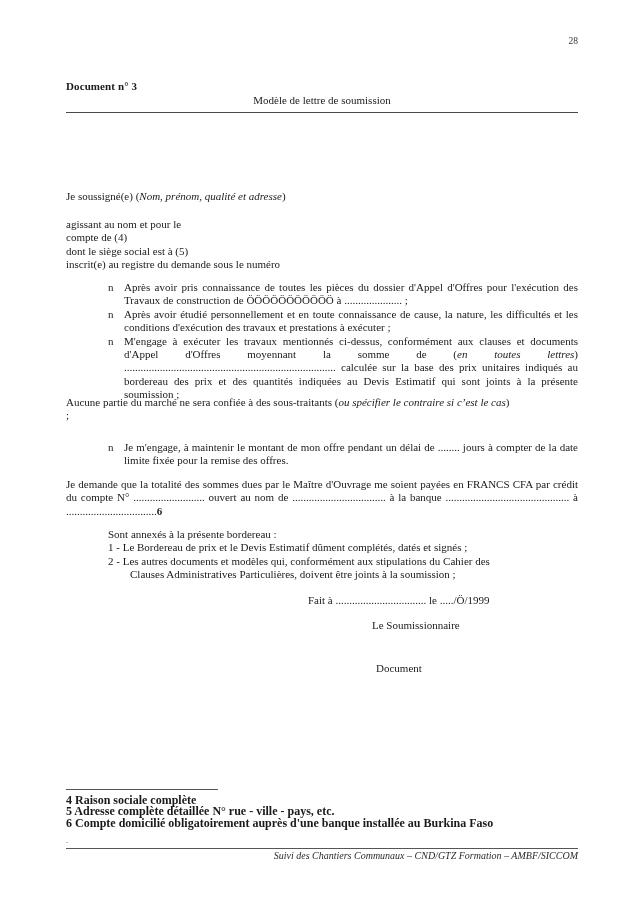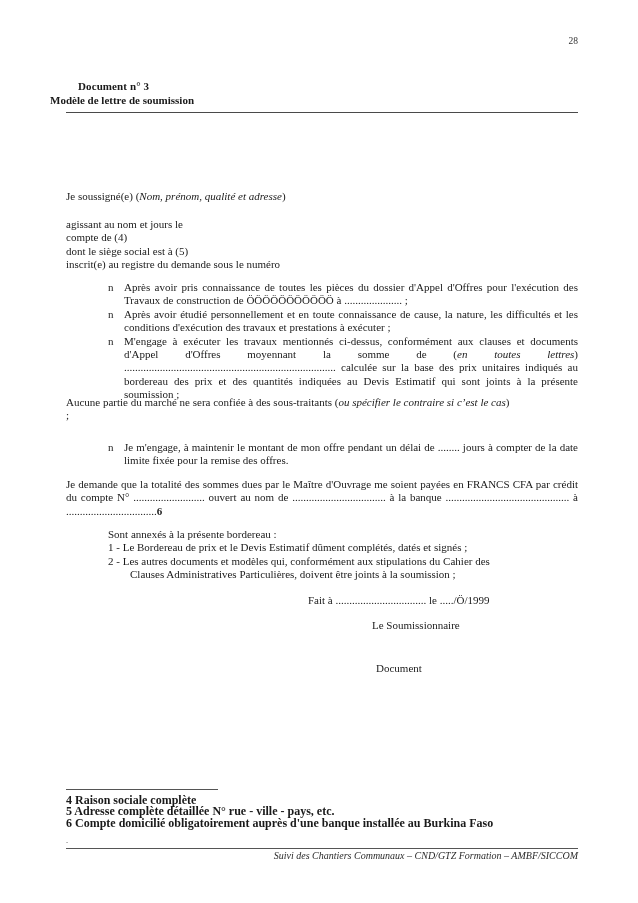--- a/index.html
+++ b/index.html
@@ -29,34 +29,34 @@
     right: 60px;
     top: 36px;
     font-size: 9.5px;
     color: #333;
     text-align: right;
   }
 
   
   .doc-label {
     position: absolute;
-    left: 78px;
+    left: 66px;
     top: 80px;
     font-size: 11px;
     font-weight: bold;
     letter-spacing: .1px;
   }
   .doc-title {
     position: absolute;
-    left: 50px;
+    left: 66px;
     top: 94px;
     width: 512px;
-    text-align: left;
-    font-size: 11px;
-    font-weight: bold;
+    text-align: center;
+    font-size: 11px;
+    font-weight: normal;
   }
   .title-rule {
     position: absolute;
     left: 66px;
     top: 112px;
     width: 512px;
     height: 0;
     border-top: 1.6px solid #4a4a4a;
   }
 
@@ -190,21 +190,21 @@
 
   <div class="doc-label">Document n° 3</div>
   <div class="doc-title">Modèle de lettre de soumission</div>
   <div class="title-rule"></div>
 
   <div class="body-block p-intro">
     <span>Je soussigné(e) (</span><em>Nom, prénom, qualité et adresse</em><span>)</span>
   </div>
 
   <div class="body-block p-agis">
-    <div>agissant au nom et jours le</div>
+    <div>agissant au nom et pour le</div>
     <div>compte de (4)</div>
     <div>dont le siège social est à (5)</div>
     <div>inscrit(e) au registre du demande sous le numéro</div>
   </div>
 
   <div class="body-block bullets-1">
     <ul class="blist">
       <li>
         <span class="bullet-glyph">n</span>
         <span class="just"><span>Après avoir pris connaissance de toutes les pièces du dossier d'Appel d'Offres pour l'exécution des Travaux de construction de </span><span>ÖÖÖÖÖÖÖÖÖÖÖ</span><span> à ..................... ;</span></span>

